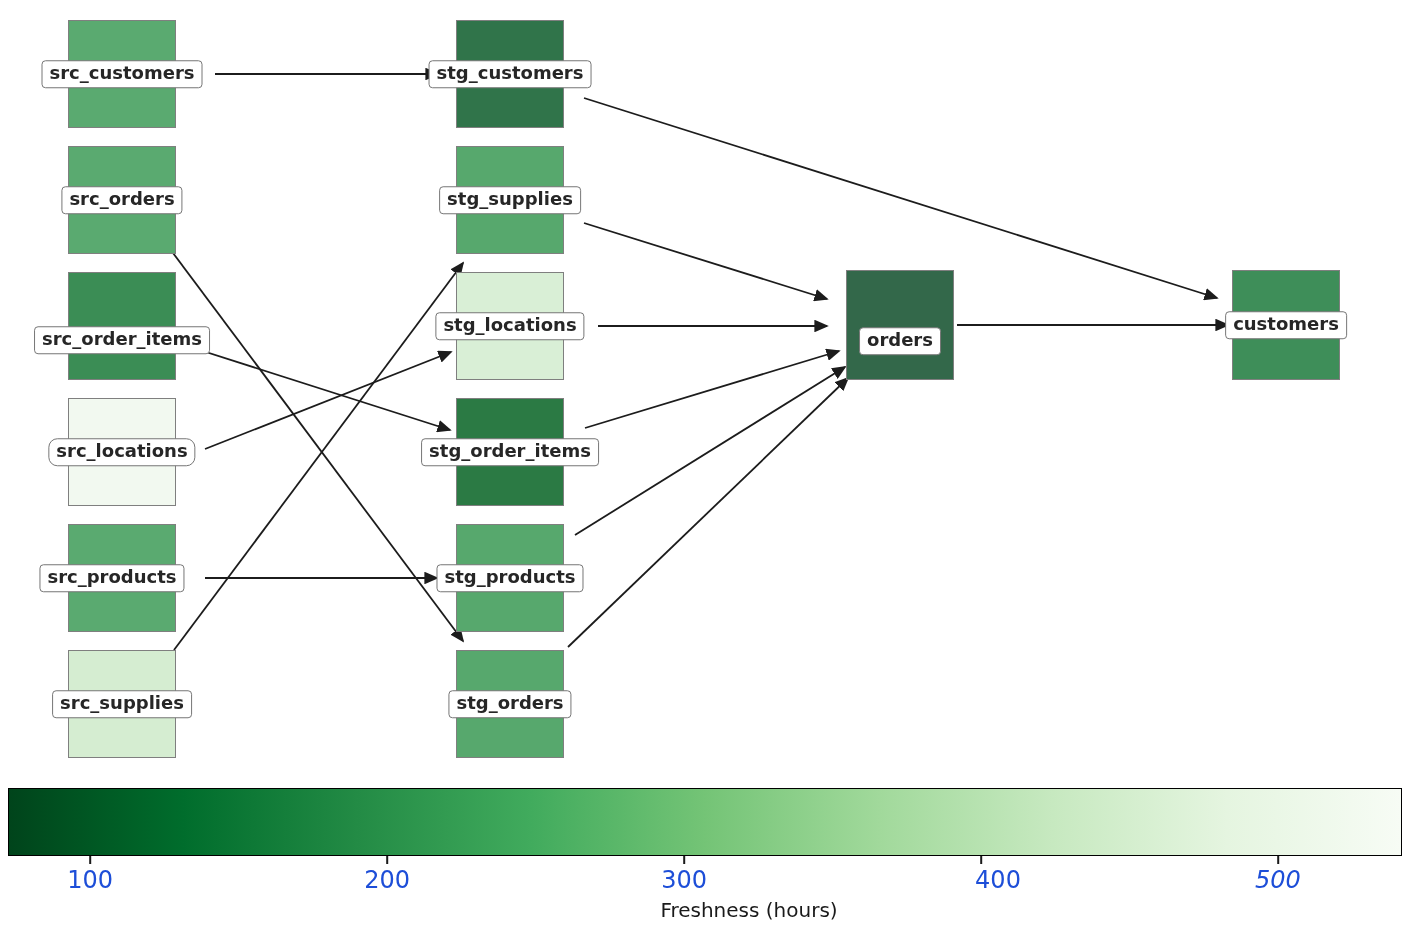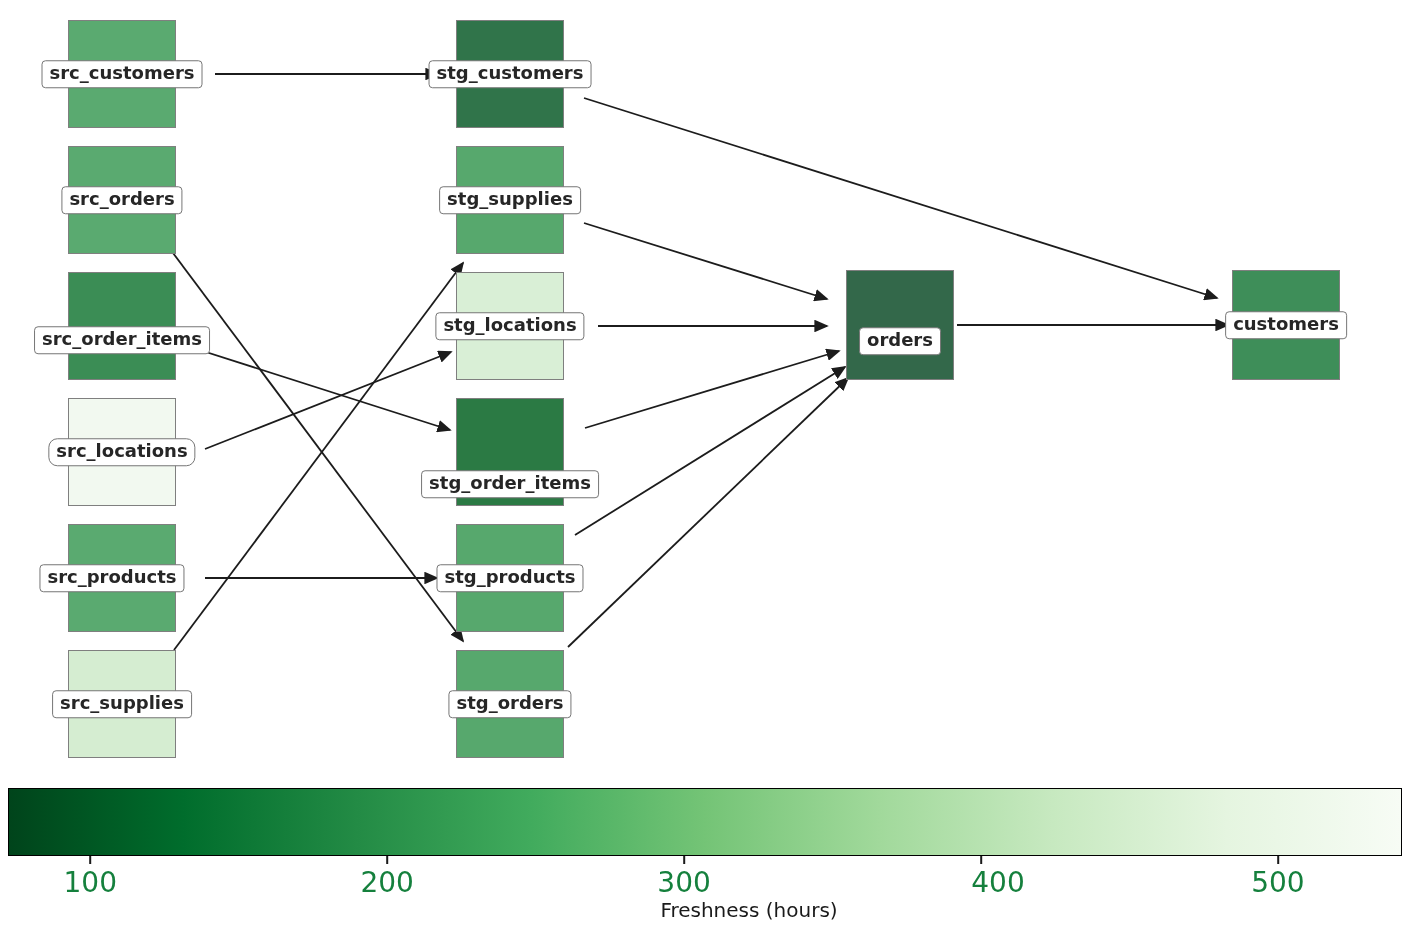--- a/index.html
+++ b/index.html
@@ -9,21 +9,21 @@
   .node{position:absolute;border:1.5px solid #7f7f7f;box-sizing:border-box;}
   #edge-svg{position:absolute;left:0;top:0;width:1410px;height:926px;pointer-events:none;}
   .node-label{
     position:absolute;transform:translate(-50%,-50%);
     background:#ffffff;border:1.5px solid #767676;border-radius:4px;
     padding:1px 7px 2px 7px;font-size:18px;font-weight:bold;color:#262626;
     white-space:nowrap;line-height:1.25;
   }
   #colorbar{position:absolute;box-sizing:border-box;border:1.3px solid #000;}
   .cb-tick{position:absolute;width:1.6px;height:8px;background:#1a1a1a;transform:translateX(-50%);}
-  .cb-tick-label{position:absolute;transform:translateX(-50%);font-size:28px;color:#15803d;white-space:nowrap;}
+  .cb-tick-label{position:absolute;transform:translateX(-50%);font-size:24px;color:#1d4ed8;white-space:nowrap;}
   #cb-axis-label{position:absolute;transform:translateX(-50%);font-size:20px;color:#1a1a1a;white-space:nowrap;}
 </style>
 </head>
 <body>
 
 <div id="canvas">
   <div id="graph-layer">
     <svg id="edge-svg">
       <defs>
         <marker id="arrowhead" markerWidth="8" markerHeight="7" refX="7" refY="3.5" orient="auto">
@@ -60,33 +60,33 @@
       <div class="node" style="left: 1232px; top: 270px; width: 108px; height: 110px; background: rgb(62, 142, 89); border-color: rgb(127, 127, 127);"></div>
       <div class="node-label" style="left: 122px; top: 74px;">src_customers</div>
       <div class="node-label" style="left: 122px; top: 200px;">src_orders</div>
       <div class="node-label" style="left: 122px; top: 340px;">src_order_items</div>
       <div class="node-label" style="left: 122px; top: 452px; border-radius: 9px;">src_locations</div>
       <div class="node-label" style="left: 112px; top: 578px;">src_products</div>
       <div class="node-label" style="left: 122px; top: 704px;">src_supplies</div>
       <div class="node-label" style="left: 510px; top: 74px;">stg_customers</div>
       <div class="node-label" style="left: 510px; top: 200px;">stg_supplies</div>
       <div class="node-label" style="left: 510px; top: 326px;">stg_locations</div>
-      <div class="node-label" style="left: 510px; top: 452px; margin-top: 32px;">stg_order_items</div>
+      <div class="node-label" style="left: 510px; top: 452px;">stg_order_items</div>
       <div class="node-label" style="left: 510px; top: 578px;">stg_products</div>
       <div class="node-label" style="left: 510px; top: 704px;">stg_orders</div>
       <div class="node-label" style="left: 900px; top: 325px; margin-top: 16px;">orders</div>
       <div class="node-label" style="left: 1286px; top: 325px;">customers</div>
     </div>
   <div id="colorbar" style="left: 8px; top: 788px; width: 1394px; height: 68px; background: linear-gradient(to right, rgb(0, 68, 27) 0%, rgb(0, 109, 44) 12.5%, rgb(35, 139, 69) 25%, rgb(65, 171, 93) 37.5%, rgb(116, 196, 118) 50%, rgb(161, 217, 155) 62.5%, rgb(199, 233, 192) 75%, rgb(229, 245, 224) 87.5%, rgb(247, 252, 245) 100%);"></div>
   <div id="cb-ticks">
       <div class="cb-tick" style="left: 90.246px; top: 856px;"></div>
       <div class="cb-tick-label" style="left: 90.246px; top: 866px;">100</div>
       <div class="cb-tick" style="left: 387.168px; top: 856px;"></div>
       <div class="cb-tick-label" style="left: 387.168px; top: 866px;">200</div>
       <div class="cb-tick" style="left: 684.09px; top: 856px;"></div>
       <div class="cb-tick-label" style="left: 684.09px; top: 866px;">300</div>
       <div class="cb-tick" style="left: 981.012px; top: 856px;"></div>
       <div class="cb-tick-label" style="left: 998px; top: 866px;">400</div>
       <div class="cb-tick" style="left: 1277.93px; top: 856px;"></div>
-      <div class="cb-tick-label" style="left: 1277.93px; top: 866px;">500</div>
+      <div class="cb-tick-label" style="left: 1277.93px; top: 866px; font-style: italic;">500</div>
     </div>
   <div id="cb-axis-label" style="left: 705px; top: 898px; margin-left: 44px;">Freshness (hours)</div>
 </div>
 
 </body></html>

